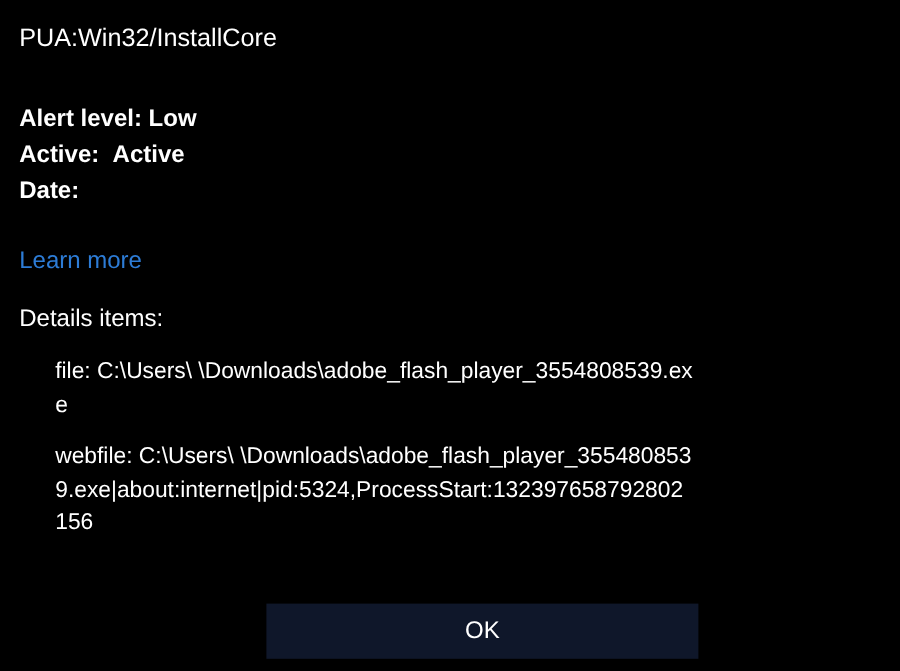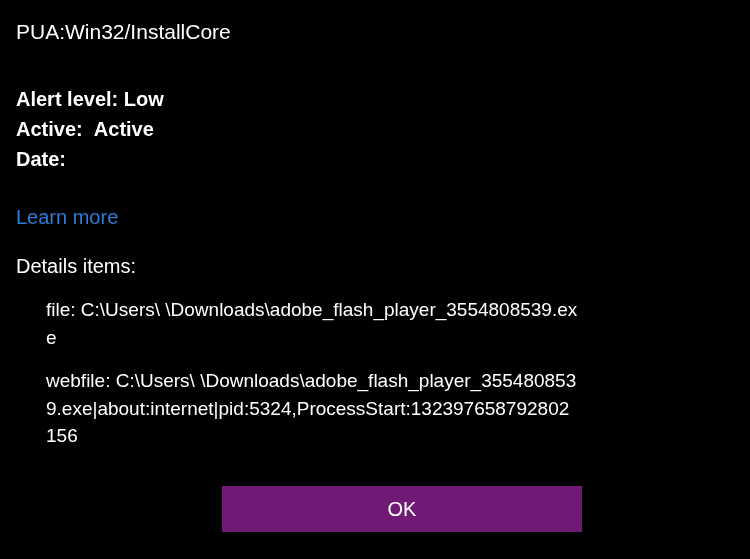--- a/index.html
+++ b/index.html
@@ -52,24 +52,24 @@
   .affected-item {
     margin-left: 30px;
     margin-bottom: 16px;
     word-break: break-all;
     line-height: 1.45;
     font-size: 19px;
   }
   .ok-button {
     position: absolute;
     right: 12px;
-    bottom: 27px;
+    bottom: 10px;
     width: 360px;
     height: 46px;
-    background: #701a75;
+    background: #0f172a;
     color: #ffffff;
     border: none;
     font-size: 20px;
     font-family: inherit;
     cursor: pointer;
     outline: none;
   }
 </style>
 </head>
 <body>

